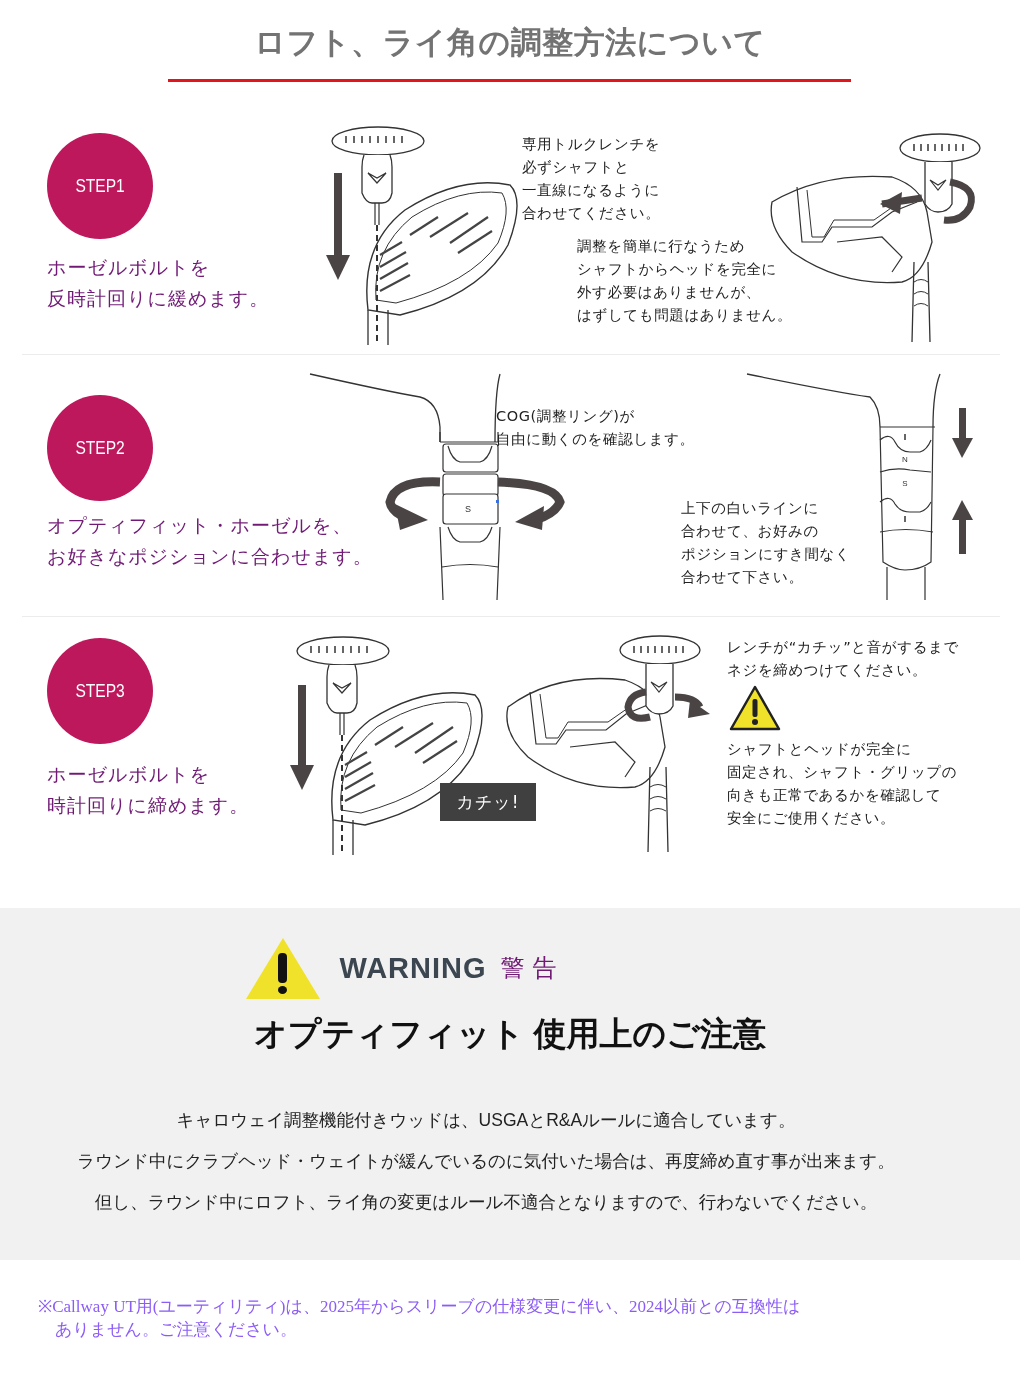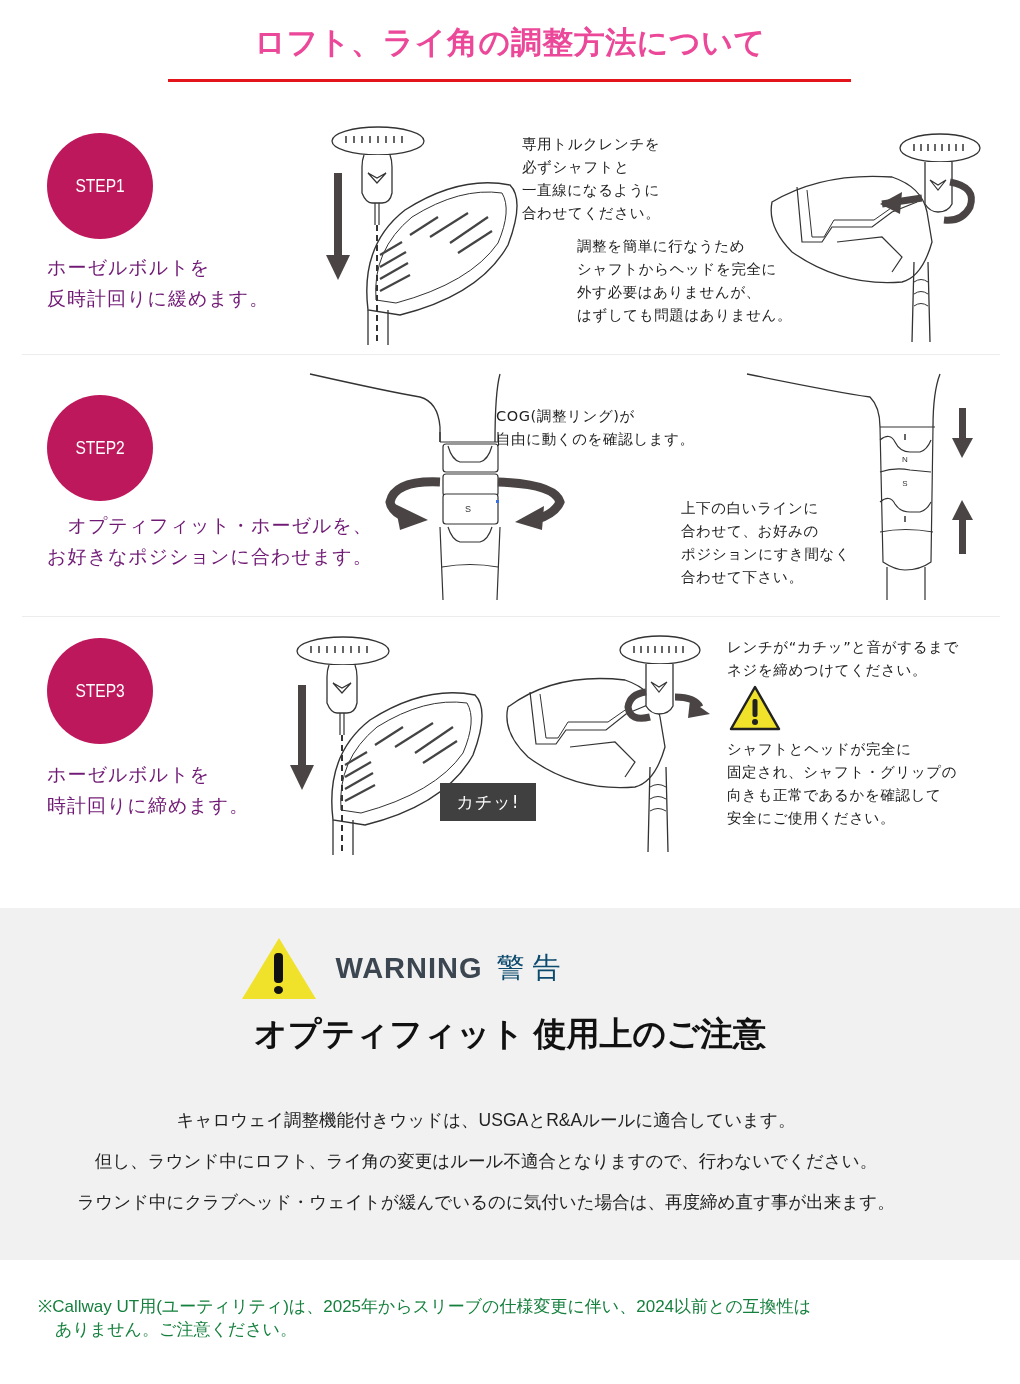--- a/index.html
+++ b/index.html
@@ -1,20 +1,20 @@
 <!DOCTYPE html>
 <html><head>
 <meta charset="utf-8">
 <style>
   * { margin: 0; padding: 0; box-sizing: border-box; }
   html, body { width: 1020px; height: 1384px; background: #ffffff; overflow: hidden; }
   body { font-family: "DejaVu Sans", "Liberation Sans", sans-serif; color: #222; position: relative; }
 
   .title { position: absolute; left: 0; top: 22px; width: 1020px; text-align: center;
-    font-family: "Liberation Sans", "DejaVu Sans", sans-serif; font-weight: bold; font-size: 31px; color: #ec4899; letter-spacing: 0.5px; }
+    font-family: "Liberation Sans", "DejaVu Sans", sans-serif; font-weight: bold; font-size: 31px; color: #737373; letter-spacing: 0.5px; }
   .title-rule { position: absolute; left: 168px; top: 79px; width: 683px; height: 3px; background: #e3141b; }
 
   .step { position: absolute; left: 0; width: 1020px; }
   .step-divider { position: absolute; left: 22px; width: 978px; height: 1px; background: #ececec; }
 
   .step-circle { position: absolute; left: 47px; width: 106px; height: 106px; border-radius: 50%;
     background: #be185d; display: flex; align-items: center; justify-content: center; }
   .step-circle span { color: #fff; font-family: "Liberation Sans", "DejaVu Sans", sans-serif; font-size: 19px; letter-spacing: 0px; transform: scaleX(0.82); display: inline-block; }
 
   .step-desc { position: absolute; left: 47px; font-size: 19px; line-height: 31px; color: #701a75; white-space: pre; letter-spacing: 1px; }
@@ -22,28 +22,28 @@
 
   .illus { position: absolute; }
   .illus svg { display: block; }
 
   .kachi { position: absolute; left: 440px; top: 783px; width: 96px; height: 38px; background: #404040; color: #fff;
     font-size: 17px; display: flex; align-items: center; justify-content: center; letter-spacing: 1px; }
 
   .warning-panel { position: absolute; left: 0; top: 908px; width: 1020px; height: 352px; background: #f1f1f1; }
   .warn-row { position: absolute; left: 0; top: 28px; width: 810px; display: flex; justify-content: center; align-items: center; gap: 18px; }
   .warn-word { font-family: "Liberation Sans", "DejaVu Sans", sans-serif; font-weight: bold; font-size: 29px; color: #3b4650; letter-spacing: 1px; }
-  .warn-kanji { font-size: 28px; color: #0c4a6e; letter-spacing: 8px; margin-left: -4px; text-align: right; }
+  .warn-kanji { font-size: 24px; color: #701a75; letter-spacing: 8px; margin-left: -4px; text-align: right; }
   .warn-heading { position: absolute; left: 0; top: 104px; width: 1020px; text-align: center;
     font-family: "Liberation Sans", "DejaVu Sans", sans-serif; font-weight: bold; font-size: 33px; color: #111; }
   .warn-lines { position: absolute; left: 0; top: 192px; width: 972px; text-align: center; }
   .warn-lines p { font-size: 17.5px; line-height: 41px; color: #222; font-family: "Liberation Sans", "DejaVu Sans", sans-serif; }
 
-  .footnote { position: absolute; left: 38px; top: 1295px; font-size: 17px; line-height: 23px; color: #15803d; white-space: pre;
-    font-family: Liberation Sans, sans-serif; }
+  .footnote { position: absolute; left: 38px; top: 1295px; font-size: 17px; line-height: 23px; color: #8b5cf6; white-space: pre;
+    font-family: Liberation Serif, serif; }
 </style>
 </head>
 <body>
 
 <h1 class="title">ロフト、ライ角の調整方法について</h1>
 <div class="title-rule"></div>
 
 <section class="step" style="top:0;">
   <div class="step-circle" style="top:133px;">
     <span>STEP1</span>
@@ -133,21 +133,21 @@
       <path d="M152 150 Q159 145 166 150 M152 162 Q159 157 166 162 M152 174 Q159 169 166 174" stroke="#333" stroke-width="1" fill="none"></path>
     </svg>
   </div>
   <div class="step-divider" style="top:354px;"></div>
 </section>
 
 <section class="step" style="top:0;">
   <div class="step-circle" style="top:395px;">
     <span>STEP2</span>
   </div>
-  <div class="step-desc" style="top:510px;text-align:right;">オプティフィット・ホーゼルを、
+  <div class="step-desc" style="top:510px;">オプティフィット・ホーゼルを、
 お好きなポジションに合わせます。</div>
 
   <div class="illus" style="left:300px; top:372px;">
     <svg width="280" height="230" viewBox="0 0 280 230">
       <path d="M10 2 Q90 20 120 25 Q138 30 140 55 L140 70" fill="none" stroke="#333" stroke-width="1.3"></path>
       <path d="M200 2 Q195 20 195 70" fill="none" stroke="#333" stroke-width="1.3"></path>
       <path d="M140 70 L198 70 M140 70 L140 60 M198 70 L198 60" stroke="#333" stroke-width="1.2"></path>
 
       <rect x="143" y="72" width="55" height="28" rx="3" fill="#fff" stroke="#333" stroke-width="1.2"></rect>
       <path d="M148 74 Q152 88 160 90 L180 90 Q188 88 192 74" fill="none" stroke="#333" stroke-width="1.2"></path>
@@ -301,19 +301,19 @@
       <polygon points="38,2 75,63 1,63" fill="#f0e12a"></polygon>
       <rect x="33" y="17" width="9" height="30" rx="4" fill="#111"></rect>
       <ellipse cx="37.5" cy="54" rx="4.5" ry="4" fill="#111"></ellipse>
     </svg>
     <span class="warn-word">WARNING</span>
     <span class="warn-kanji">警告</span>
   </div>
   <h2 class="warn-heading">オプティフィット 使用上のご注意</h2>
   <div class="warn-lines">
     <p>キャロウェイ調整機能付きウッドは、USGAとR&amp;Aルールに適合しています。</p>
+    <p>ラウンド中にクラブヘッド・ウェイトが緩んでいるのに気付いた場合は、再度締め直す事が出来ます。</p>
     <p>但し、ラウンド中にロフト、ライ角の変更はルール不適合となりますので、行わないでください。</p>
-    <p>ラウンド中にクラブヘッド・ウェイトが緩んでいるのに気付いた場合は、再度締め直す事が出来ます。</p>
   </div>
 </section>
 
 <div class="footnote">※Callway UT用(ユーティリティ)は、2025年からスリーブの仕様変更に伴い、2024以前との互換性は
 　ありません。ご注意ください。</div>
 
 </body></html>

